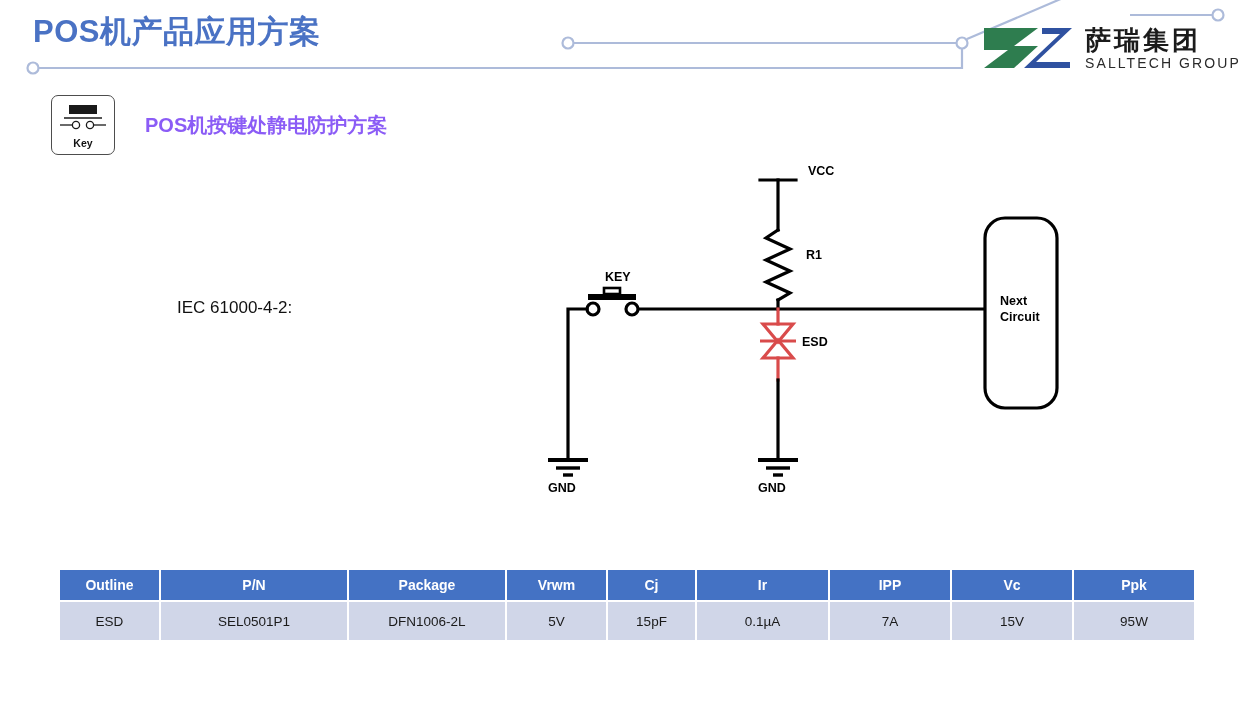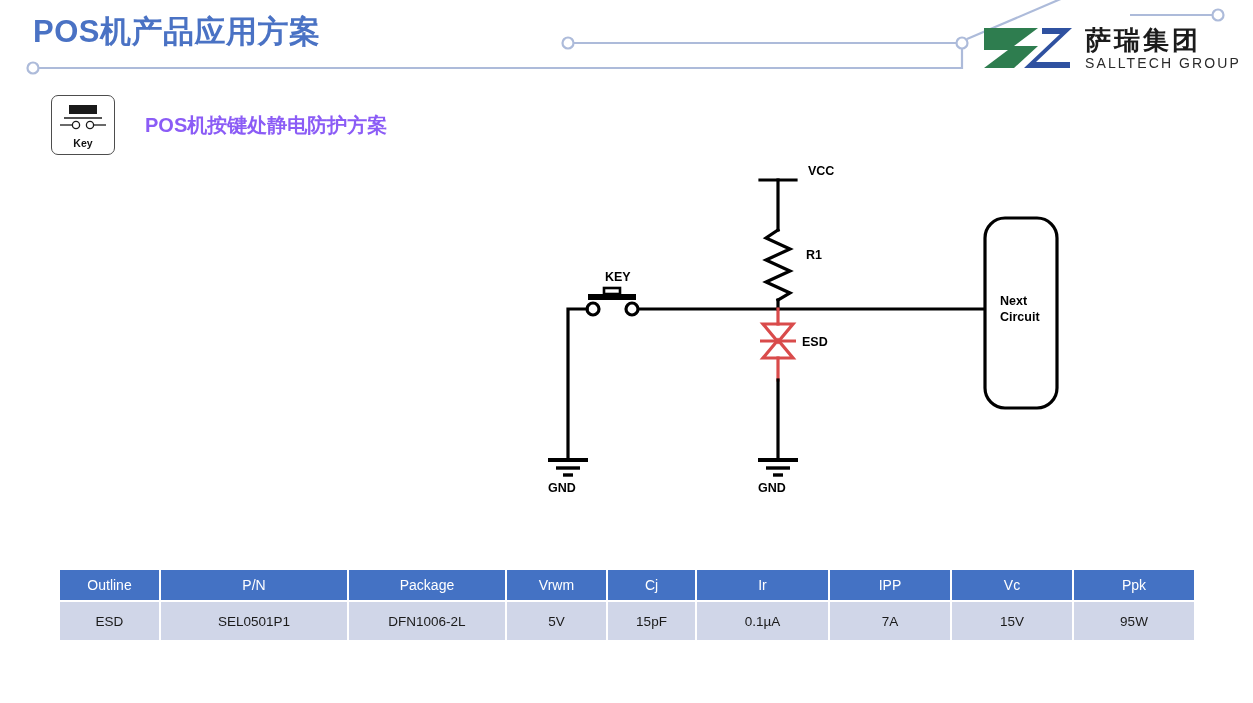--- a/index.html
+++ b/index.html
@@ -158,21 +158,21 @@
     top: 568px;
     border-collapse: separate;
     border-spacing: 2px 2px;
     table-layout: fixed;
     font-family: "Liberation Sans", sans-serif;
   }
   .spec-table th {
     background: #4472c4;
     color: #ffffff;
     font-size: 14px;
-    font-weight: normal;
+    font-weight: bold;
     height: 30px;
     text-align: center;
     padding: 0 4px;
     border: 0;
     white-space: nowrap;
   }
   .spec-table td {
     background: #d0d6e8;
     color: #1a1a1a;
     font-size: 13.5px;
@@ -233,20 +233,21 @@
       <circle cx="38" cy="29" r="3.6" fill="#ffffff" stroke="#1a1a1a" stroke-width="1.3"></circle>
     </svg>
     <div class="key-badge-label">Key</div>
   </div>
 
   <div class="section-heading">
     <span class="latin">POS</span><span>机按键处静电防护方案</span>
   </div>
 
   <div class="spec-note">
+    <div>IEC 61000-4-2:</div>
   </div>
 
   <div class="circuit">
     <svg viewBox="0 0 600 380" width="600" height="380">
 
       <g stroke="#000000" stroke-width="3.2" fill="none" stroke-linecap="square">
 
         <line x1="240" y1="32" x2="276" y2="32"></line>
 
         <line x1="258" y1="32" x2="258" y2="82"></line>

